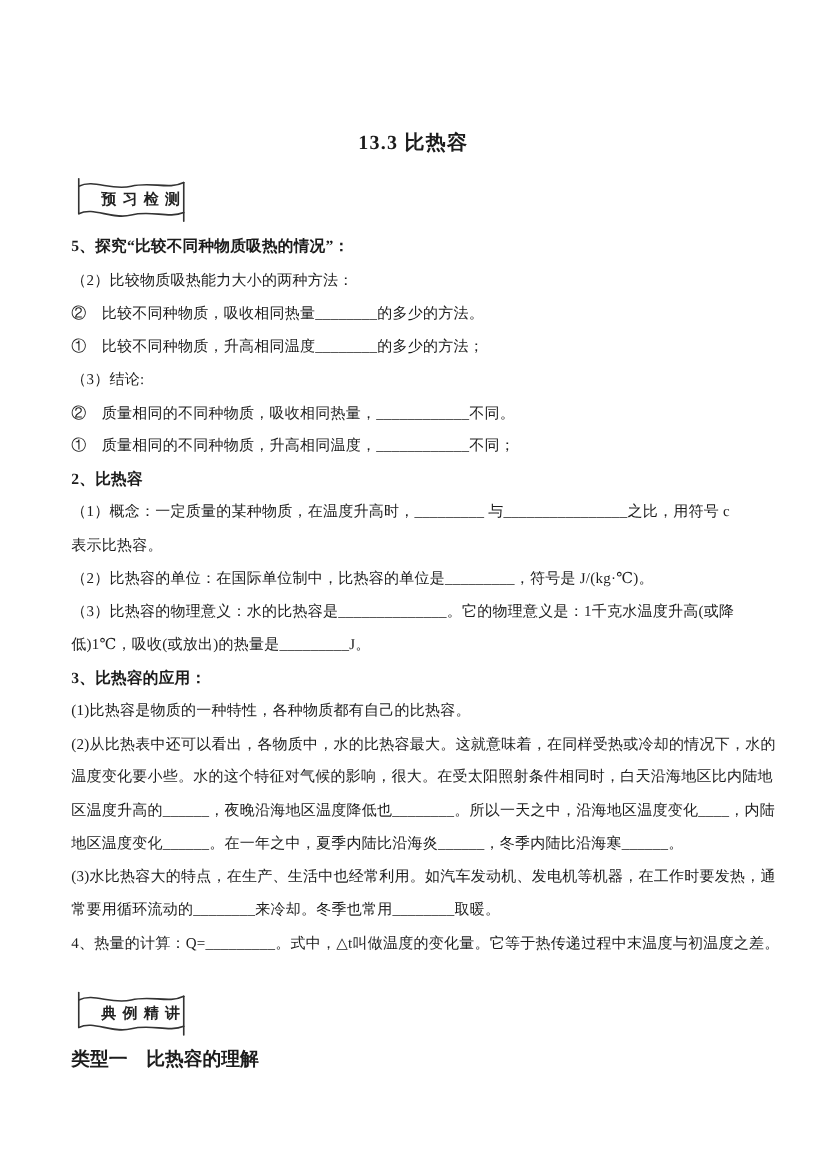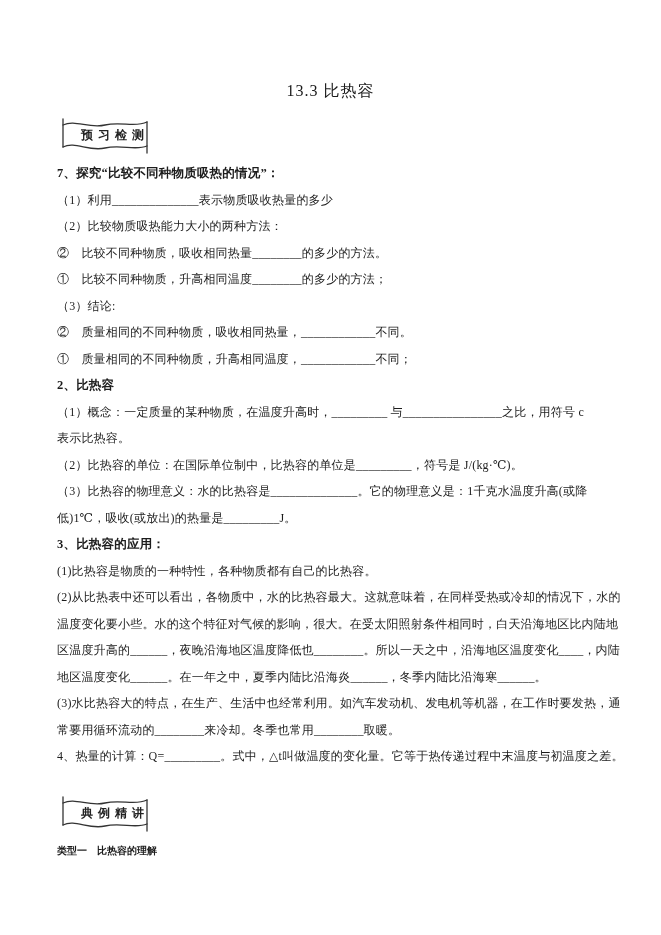--- a/index.html
+++ b/index.html
@@ -6,24 +6,24 @@
   .page {
     position:relative;
     width:661px; height:935px;
     margin:0 auto;
     background:#ffffff;
     font-family:"Liberation Serif","DejaVu Serif",serif;
     color:#1c1c1c;
     overflow:hidden;
   }
   .title {
-    padding-top:80px;
+    padding-top:104px;
     text-align:center;
     font-size:16px;
-    font-weight:normal;
+    font-weight:bold;
     line-height:22px;
     letter-spacing:1px;
   }
   .banner {
     position:relative;
     width:96px; height:40px;
     margin:14px 0 2px 57px;
   }
   .banner svg { position:absolute; left:0; top:0; }
   .banner-label {
@@ -41,21 +41,21 @@
   .line {
     font-size:12px;
     line-height:26.5px;
     white-space:nowrap;
     letter-spacing:0.2px;
   }
   .line.bold { font-weight:bold; font-size:12.5px; }
   .banner.second { margin-top:24px; }
   .type-heading {
     margin:4px 0 0 57px;
-    font-size:10px;
+    font-size:15px;
     font-weight:bold;
     line-height:26px;
   }
 </style>
 </head>
 <body>
 
 <div class="page">
 
   <div class="title">13.3 比热容</div>
@@ -66,22 +66,21 @@
         <path d="M6,3 L6,31"></path>
         <path d="M6,9 C18,3 32,13 48,9 C64,5 78,12 90,6"></path>
         <path d="M90,6 L90,37"></path>
         <path d="M6,31 C18,25 32,36 48,32 C64,28 78,35 90,30"></path>
       </g>
     </svg>
     <div class="banner-label">预 习 检 测</div>
   </div>
 
   <div class="content">
-      <div class="line bold">7、探究“比较不同种物质吸热的情况”：</div>
-      <div class="line">（1）利用______________表示物质吸收热量的多少</div>
+      <div class="line bold">5、探究“比较不同种物质吸热的情况”：</div>
       <div class="line">（2）比较物质吸热能力大小的两种方法：</div>
       <div class="line">②　比较不同种物质，吸收相同热量________的多少的方法。</div>
       <div class="line">①　比较不同种物质，升高相同温度________的多少的方法；</div>
       <div class="line">（3）结论:</div>
       <div class="line">②　质量相同的不同种物质，吸收相同热量，____________不同。</div>
       <div class="line">①　质量相同的不同种物质，升高相同温度，____________不同；</div>
       <div class="line bold">2、比热容</div>
       <div class="line">（1）概念：一定质量的某种物质，在温度升高时，_________ 与________________之比，用符号 c</div>
       <div class="line">表示比热容。</div>
       <div class="line">（2）比热容的单位：在国际单位制中，比热容的单位是_________，符号是 J/(kg·℃)。</div>

